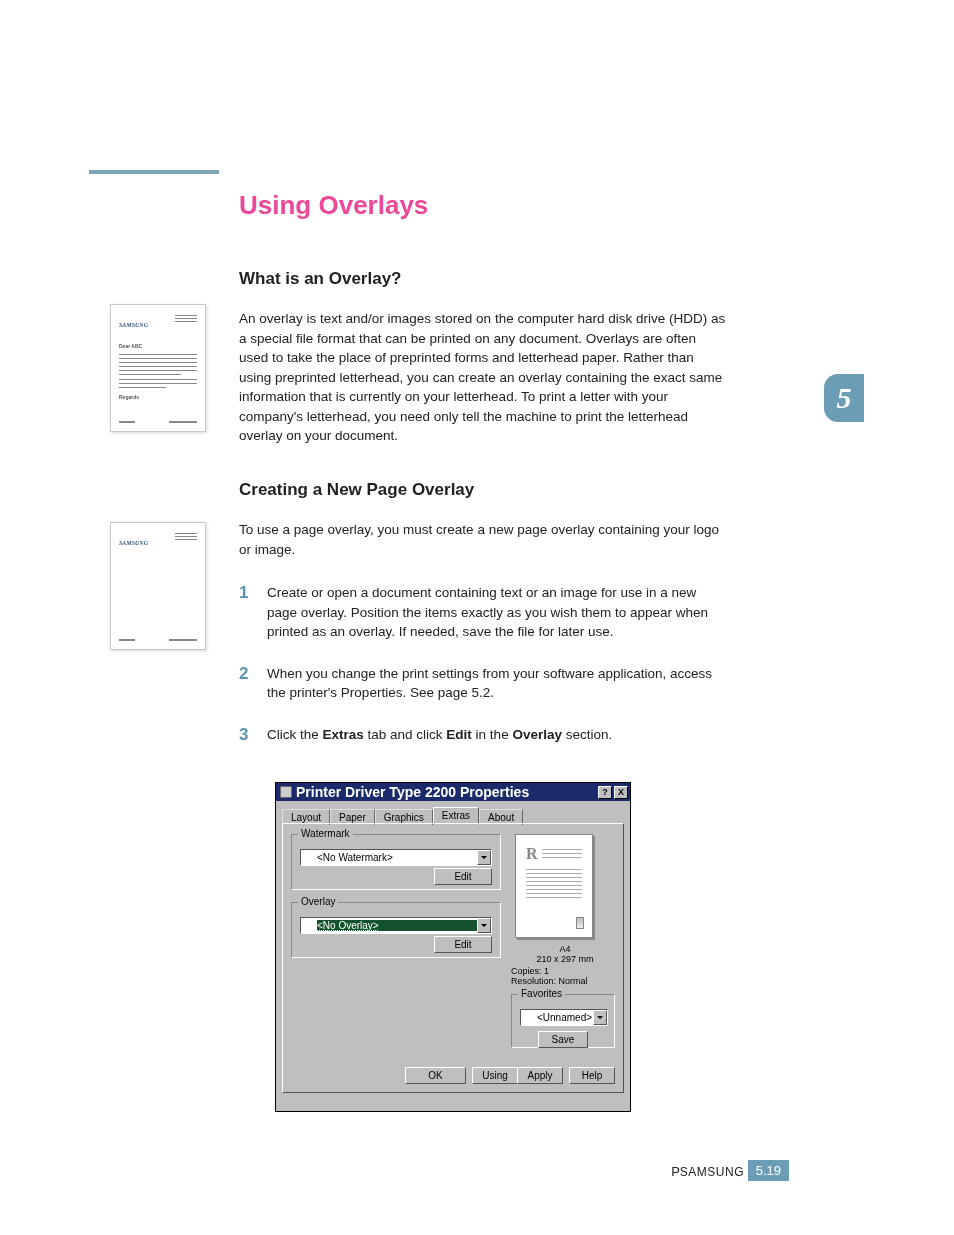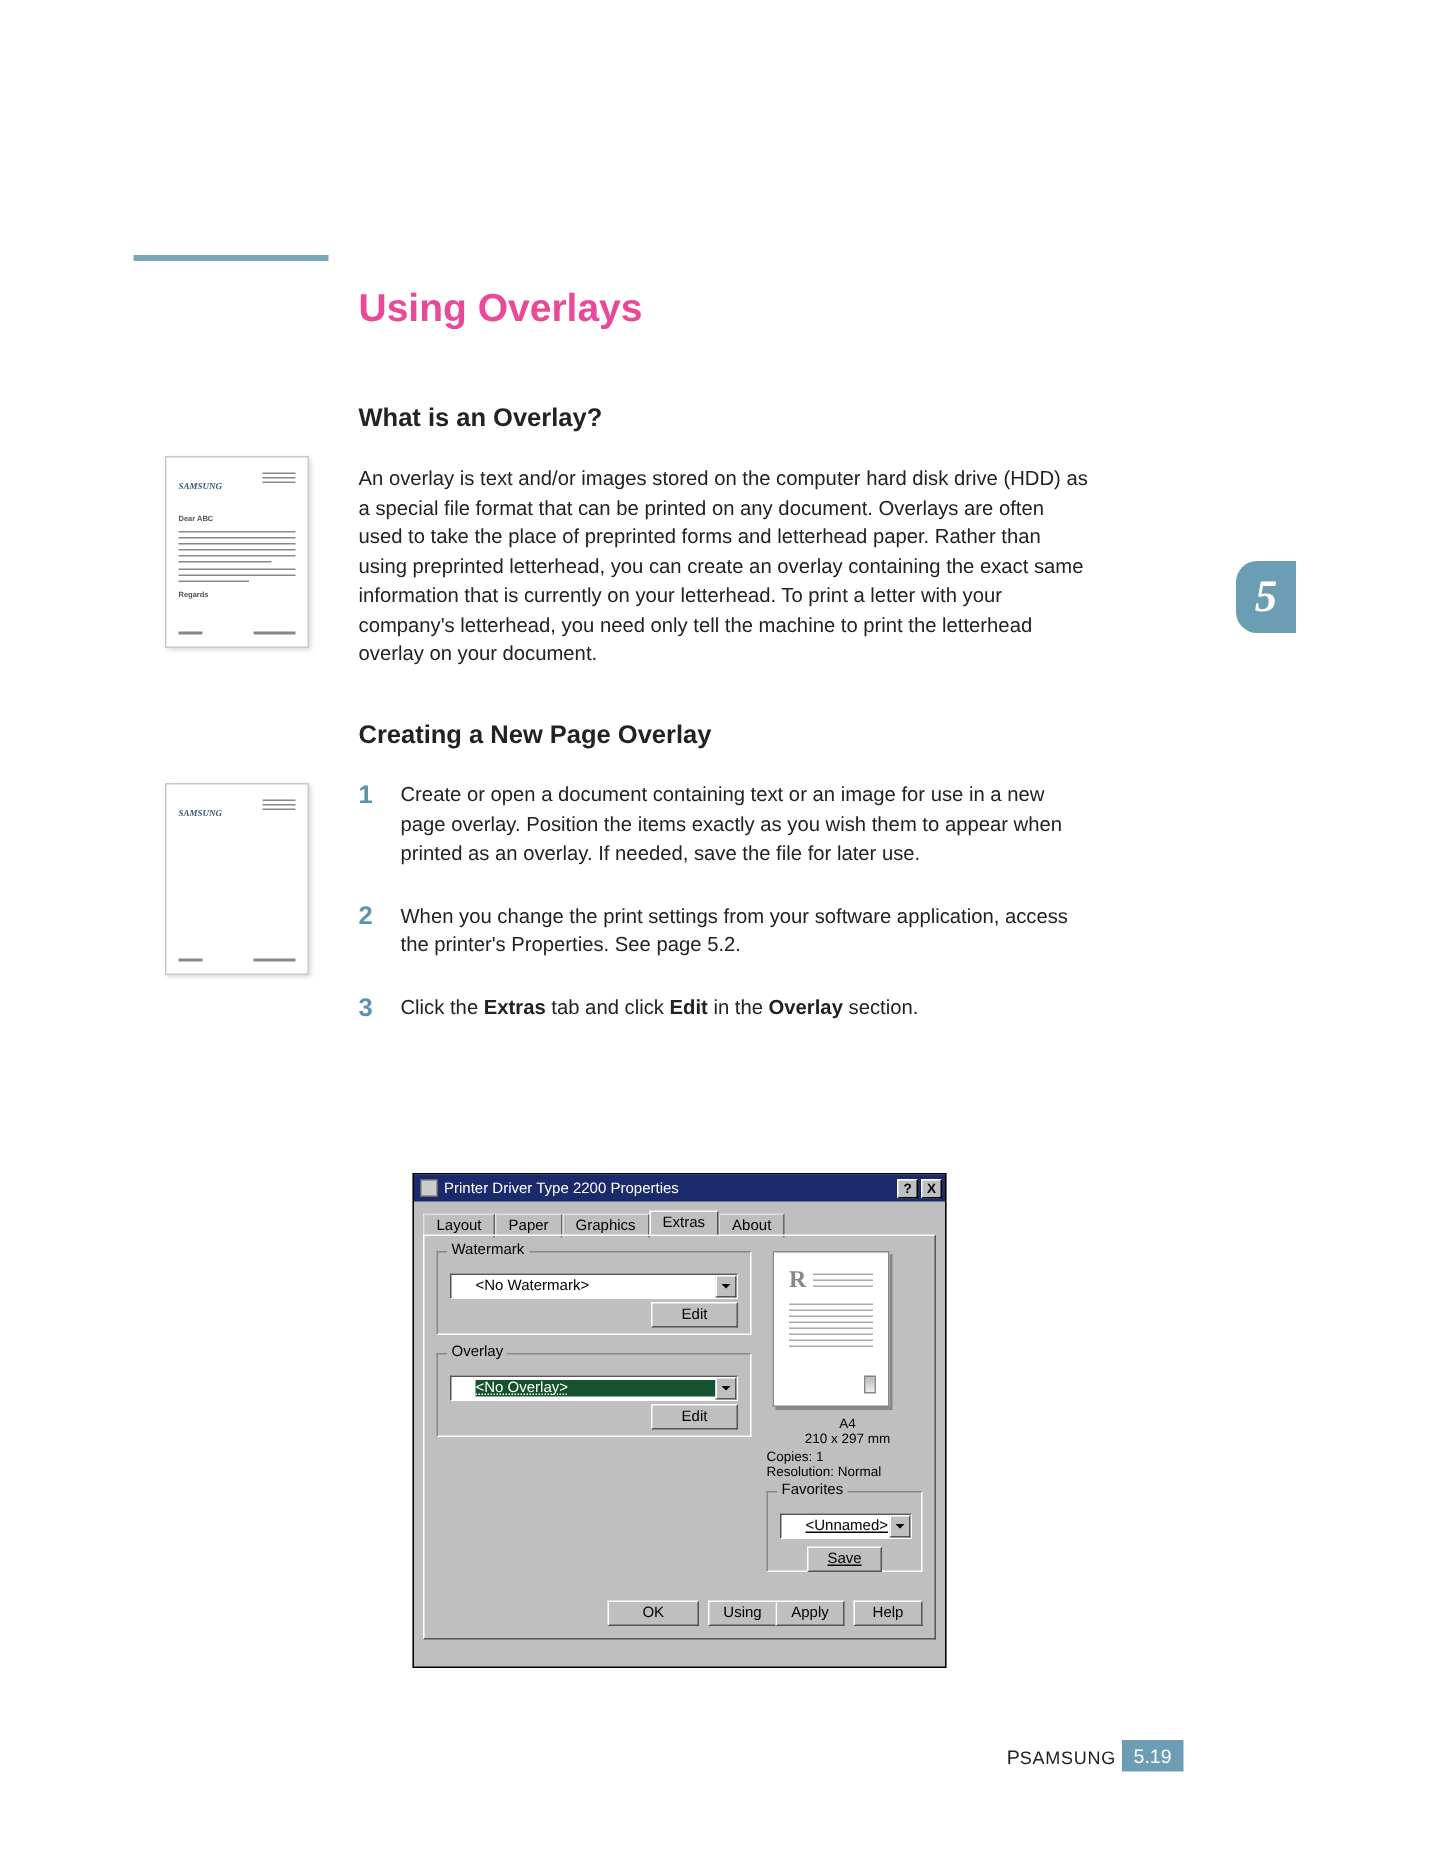--- a/index.html
+++ b/index.html
@@ -149,21 +149,21 @@
     background: linear-gradient(#1a2a6a, #1a2a6a);
     color: #fff;
     display: flex;
     align-items: center;
     padding: 0 2px 0 4px;
   }
   .dialog .titlebar .printer-icon {
     width: 12px; height: 12px; background: #ccc; margin-right: 4px;
     border: 1px solid #666;
   }
-  .dialog .titlebar .title-text { flex: 1; font-weight: normal; font-size: 10px; }
+  .dialog .titlebar .title-text { flex: 1; font-weight: bold; font-size: 14px; }
   .dialog .titlebar .winbtn {
     width: 14px; height: 13px;
     background: #bfbfbf;
     border: 1px solid #000;
     border-top-color: #fff; border-left-color: #fff;
     margin-left: 2px;
     display: flex; align-items: center; justify-content: center;
     font-size: 9px; font-weight: bold; color: #000;
   }
   .dialog .tabbar {
@@ -306,20 +306,21 @@
   <div class="footbar"></div>
 </div>
 
 <div class="content-col">
   <h1>Using Overlays</h1>
 
   <h2>What is an Overlay?</h2>
   <p class="para">An overlay is text and/or images stored on the computer hard disk drive (HDD) as a special file format that can be printed on any document. Overlays are often used to take the place of preprinted forms and letterhead paper. Rather than using preprinted letterhead, you can create an overlay containing the exact same information that is currently on your letterhead. To print a letter with your company's letterhead, you need only tell the machine to print the letterhead overlay on your document.</p>
 
   <h2>Creating a New Page Overlay</h2>
+  <p class="para" style="margin-bottom:24px;">To use a page overlay, you must create a new page overlay containing your logo or image.</p>
 
   <ol class="steps">
     <li>
       <span class="num">1</span>
       <span>Create or open a document containing text or an image for use in a new page overlay. Position the items exactly as you wish them to appear when printed as an overlay. If needed, save the file for later use.</span>
     </li>
     <li>
       <span class="num">2</span>
       <span>When you change the print settings from your software application, access the printer's Properties. See page 5.2.</span>
     </li>
@@ -388,21 +389,21 @@
           <div></div>
           <div></div>
       </div>
       <div class="pthumb"></div>
     </div>
     <div class="info-text" style="position:absolute; left:232px; top:120px; width:100px; text-align:center;">A4</div>
     <div class="info-text" style="position:absolute; left:232px; top:130px; width:100px; text-align:center;">210 x 297 mm</div>
     <div class="info-text" style="position:absolute; left:228px; top:142px;">Copies: 1</div>
     <div class="info-text" style="position:absolute; left:228px; top:152px;">Resolution: Normal</div>
 
-    <div class="groupbox" style="left:228px; top:170px; width:104px; height:54px;text-decoration:underline;">
+    <div class="groupbox" style="left:228px; top:170px; width:104px; height:54px;">
       <span class="legend">Favorites</span>
       <div class="combo" style="width:88px;">
         <span class="combo-text">&lt;Unnamed&gt;</span>
         <div class="combo-arrow"></div>
       </div>
       <div class="dbtn" style="width:50px; margin:5px auto 0 auto;">Save</div>
     </div>
 
     <div style="position:absolute; left:122px; bottom:8px; display:flex; gap:6px;">
       <div class="dbtn" style="width:61px;">OK</div>

